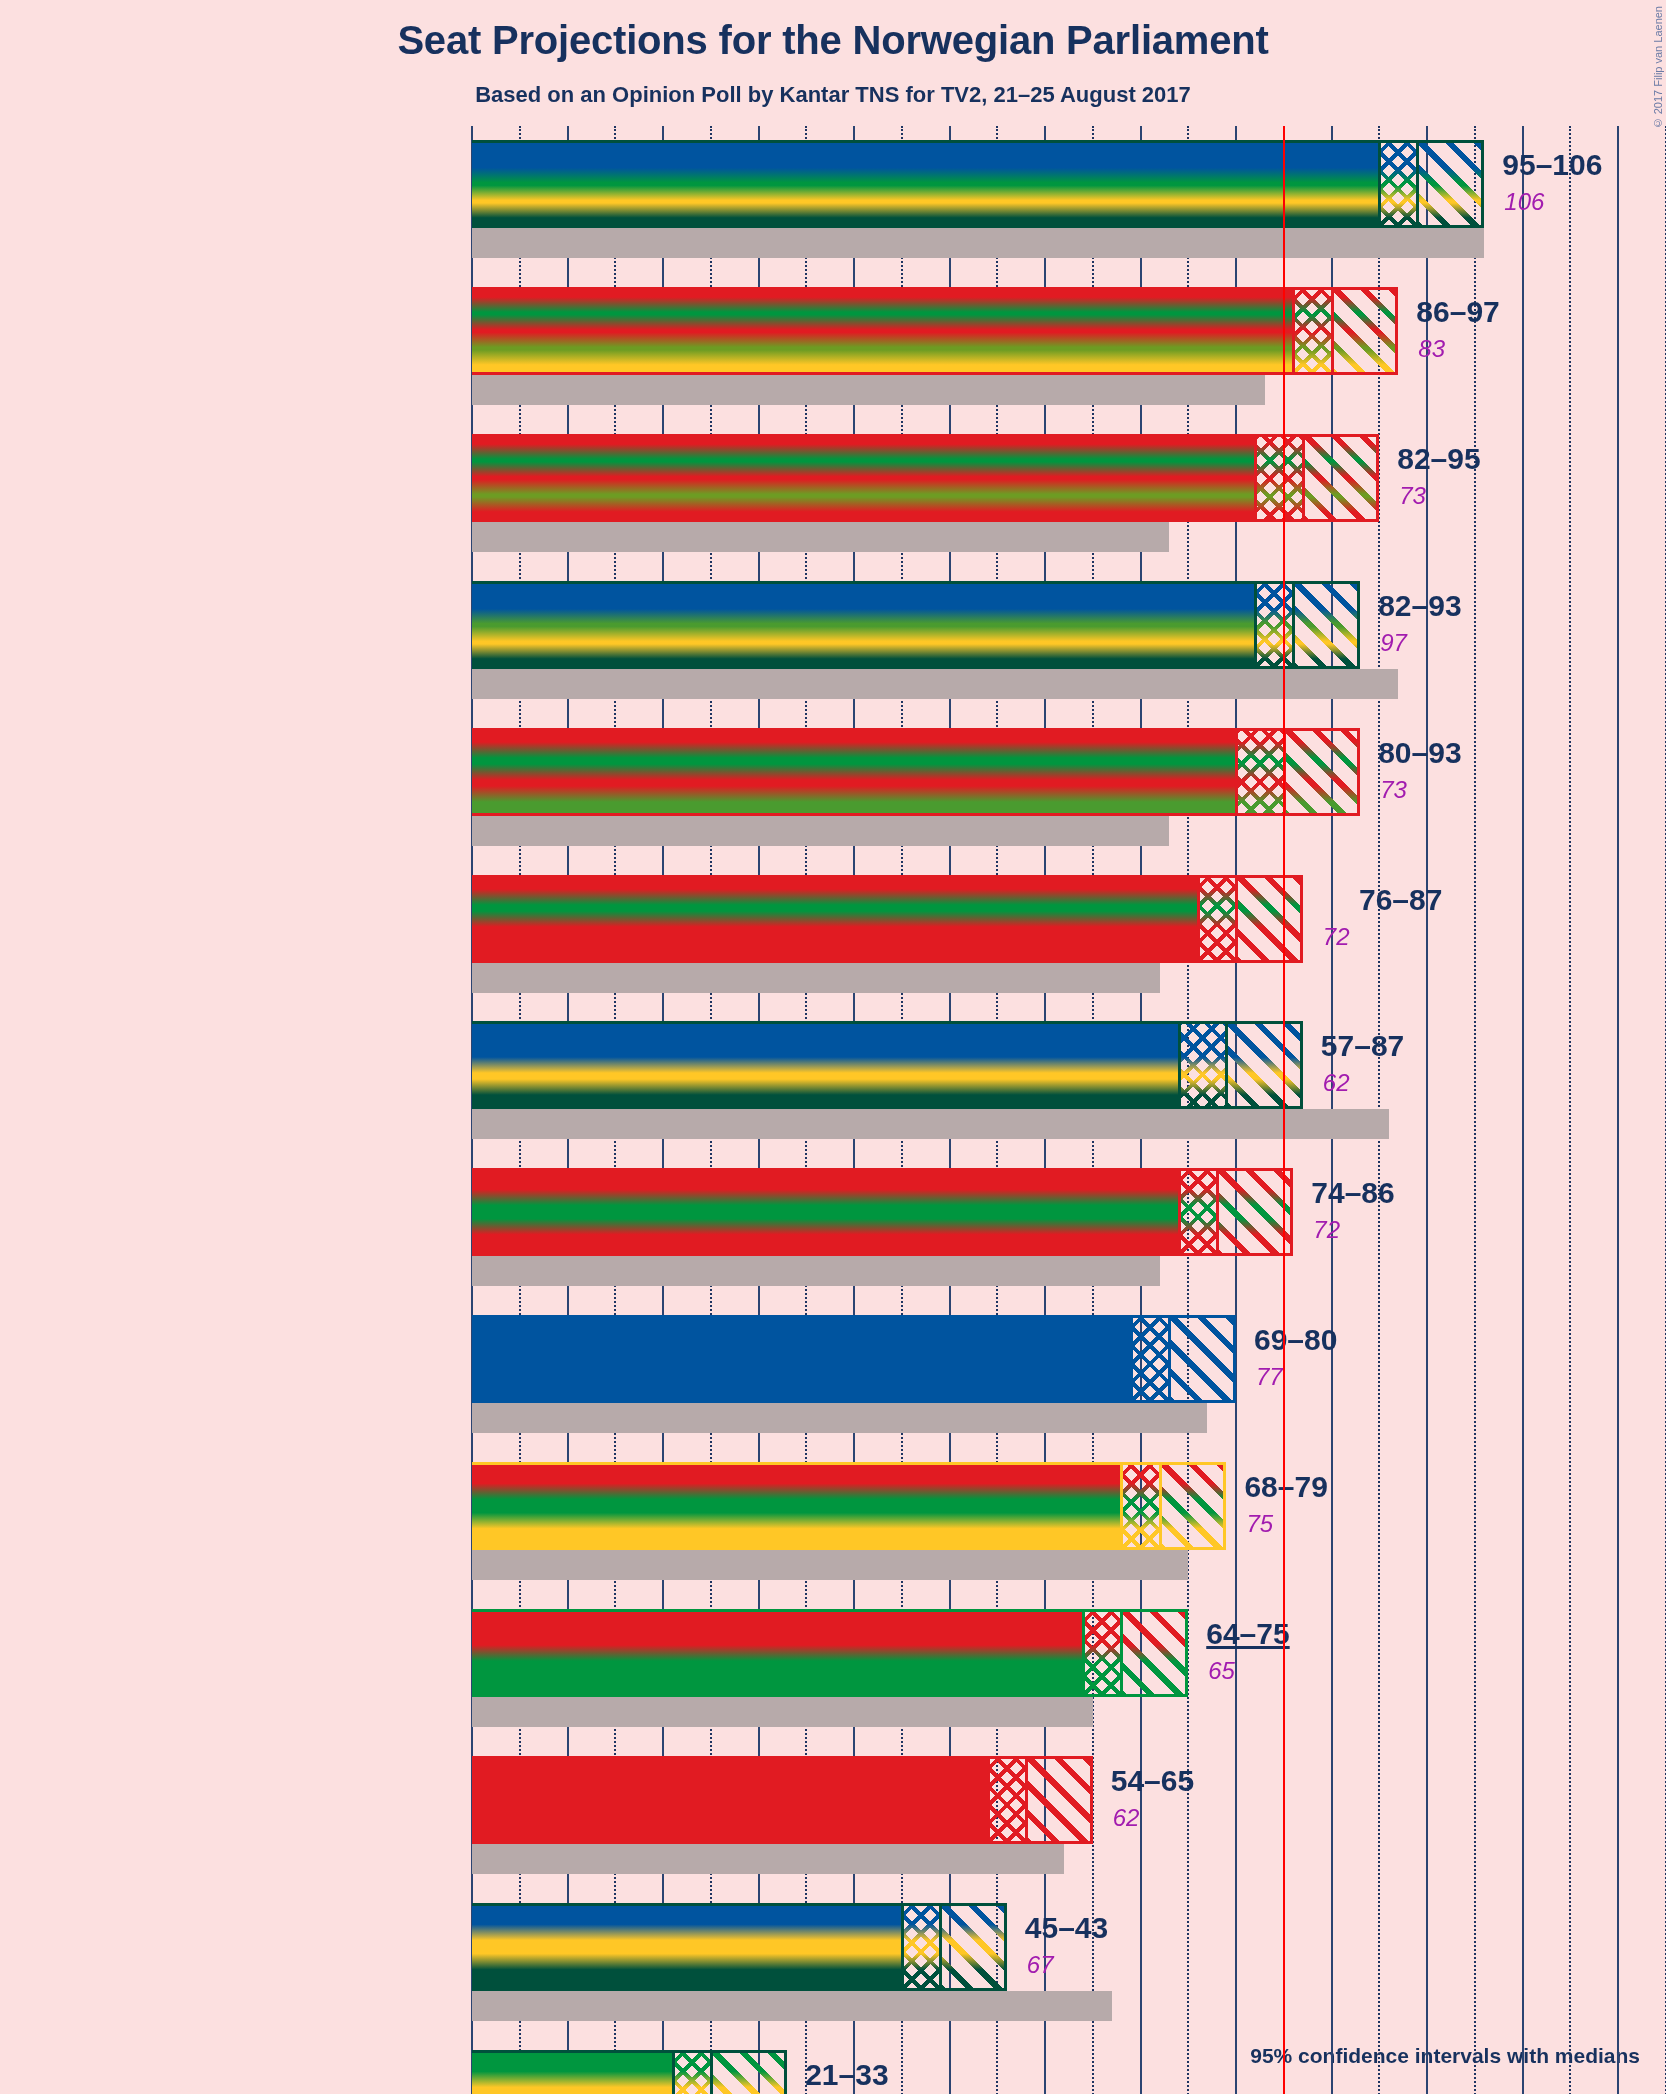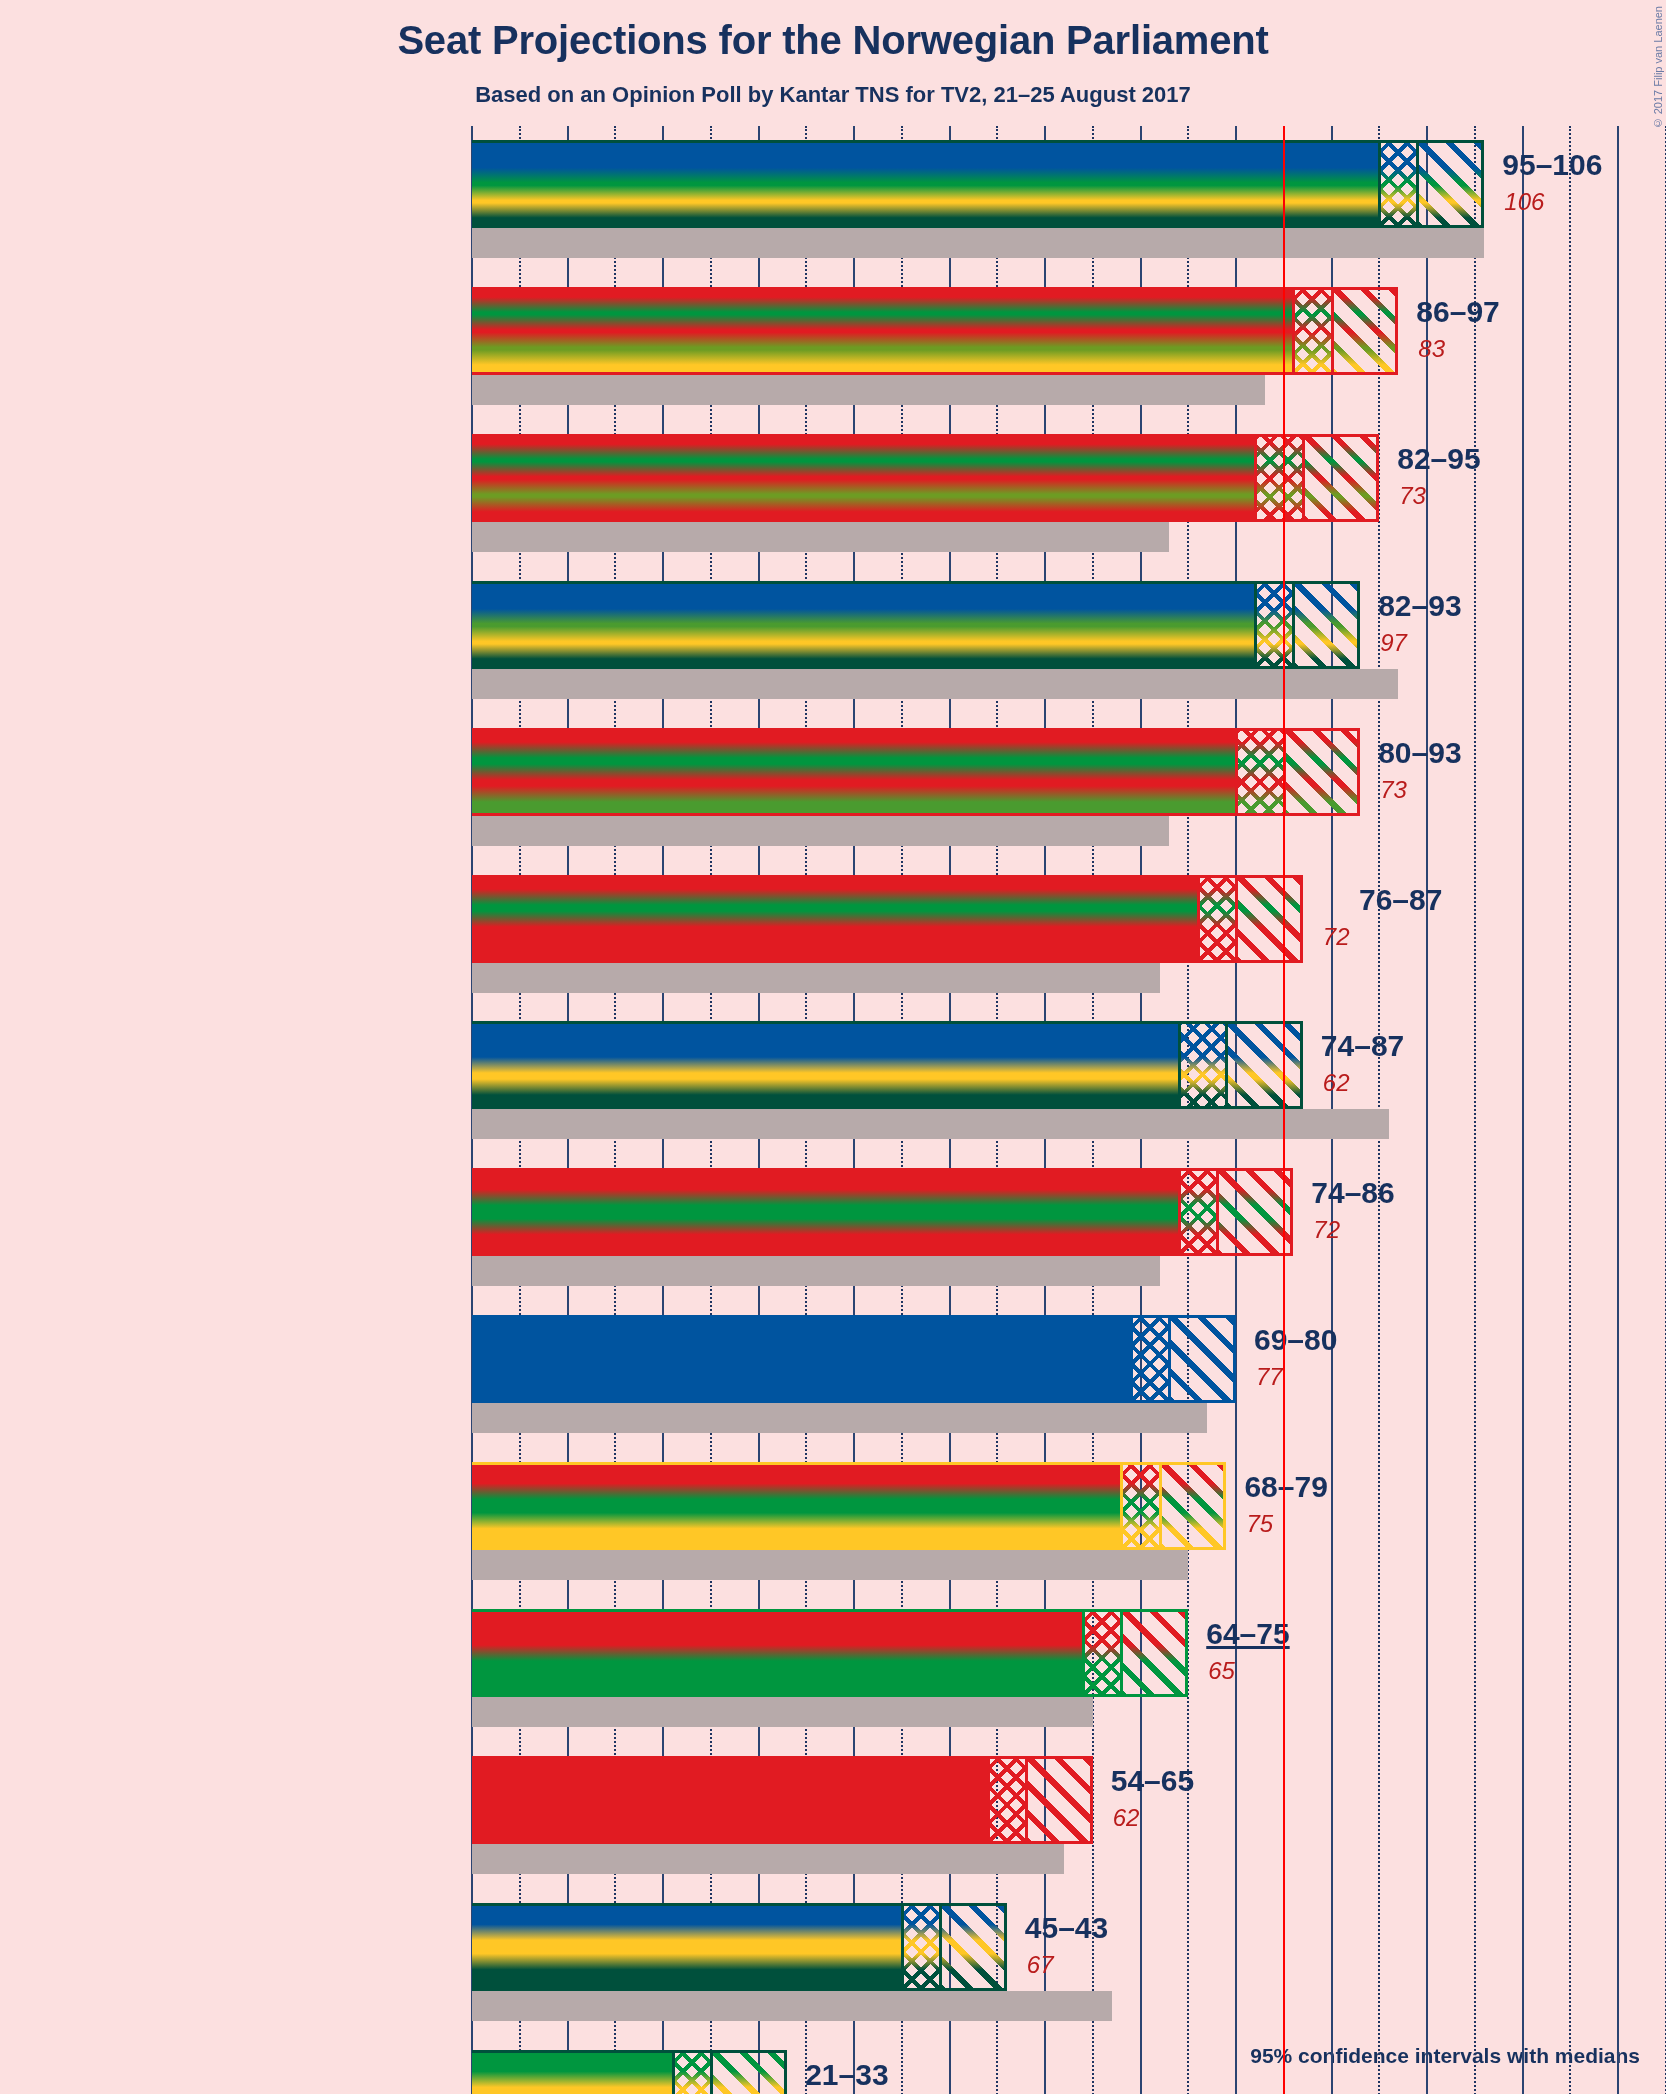--- a/index.html
+++ b/index.html
@@ -51,21 +51,21 @@
   }
   .prev{
     position:absolute;left:472px;background:#b7aaaa;
   }
   .valrange{
     position:absolute;
     font-size:30px;font-weight:bold;color:#17315e;white-space:nowrap;
   }
   .valprev{
     position:absolute;
-    font-size:24px;font-style:italic;color:#b91c1c;white-space:nowrap;
+    font-size:24px;font-style:italic;color:#a21caf;white-space:nowrap;
   }
   .borderbox{
     position:absolute;box-sizing:border-box;background:transparent;
   }
 </style>
 </head>
 <body>
 
 <div id="title">Seat Projections for the Norwegian Parliament</div>
 <div id="subtitle">Based on an Opinion Poll by Kantar TNS for TV2, 21–25 August 2017</div>
@@ -212,21 +212,21 @@
         </div>
         <div class="barbox" style="left: 1178.7px; top: 1021.4px; height: 88px; width: 47.75px; overflow: hidden;">
           <div style="position: absolute; inset: 0px; background: linear-gradient(rgb(0, 84, 159) 0%, rgb(0, 84, 159) 16%, rgb(0, 84, 159) 34%, rgb(0, 84, 159) 41%, rgb(255, 199, 38) 59%, rgb(255, 199, 38) 66%, rgb(0, 80, 60) 84%, rgb(0, 80, 60) 100%); mask-image: repeating-linear-gradient(45deg, rgb(0, 0, 0) 0px, rgb(0, 0, 0) 4px, transparent 4px, transparent 13px), repeating-linear-gradient(-45deg, rgb(0, 0, 0) 0px, rgb(0, 0, 0) 4px, transparent 4px, transparent 13px);"></div>
         </div>
         <div class="barbox" style="left: 1226.45px; top: 1021.4px; height: 88px; width: 76.4px; overflow: hidden;">
           <div style="position: absolute; inset: 0px; background: linear-gradient(rgb(0, 84, 159) 0%, rgb(0, 84, 159) 16%, rgb(0, 84, 159) 34%, rgb(0, 84, 159) 41%, rgb(255, 199, 38) 59%, rgb(255, 199, 38) 66%, rgb(0, 80, 60) 84%, rgb(0, 80, 60) 100%); mask-image: repeating-linear-gradient(45deg, rgb(0, 0, 0) 0px, rgb(0, 0, 0) 6px, transparent 6px, transparent 20px);"></div>
         </div>
         <div class="borderbox" style="left: 472px; top: 1021.4px; width: 830.85px; height: 88px; border-top: 3px solid rgb(0, 80, 60); border-right: 3px solid rgb(0, 80, 60); border-bottom: 3px solid rgb(0, 80, 60); border-left: none; border-image: initial;"></div>
         <div class="borderbox" style="left: 1177.7px; top: 1021.4px; width: 3px; height: 88px; background: rgb(0, 80, 60);"></div>
         <div class="borderbox" style="left: 1225.45px; top: 1021.4px; width: 3px; height: 88px; background: rgb(0, 80, 60);"></div>
-        <div class="valrange" style="left: 1320.85px; top: 1029.4px;">74–87</div>
+        <div class="valrange" style="left: 1320.85px; top: 1029.4px;">57–87</div>
         <div class="valprev" style="left: 1322.85px; top: 1069.4px;">62</div>
       </div>
       <div class="row" style="top: 0px;">
         <div class="prev" style="top: 1256.3px; height: 30px; width: 687.6px;"></div>
         <div class="bar" style="top: 1168.3px; height: 88px; width: 706.7px;">
           <div class="fillgrad" style="width: 100%; background: linear-gradient(rgb(225, 27, 34) 0%, rgb(225, 27, 34) 24.33%, rgb(0, 150, 63) 42.33%, rgb(0, 150, 63) 57.67%, rgb(225, 27, 34) 75.67%, rgb(225, 27, 34) 100%);"></div>
         </div>
         <div class="barbox" style="left: 1178.7px; top: 1168.3px; height: 88px; width: 38.2px; overflow: hidden;">
           <div style="position: absolute; inset: 0px; background: linear-gradient(rgb(225, 27, 34) 0%, rgb(225, 27, 34) 24.33%, rgb(0, 150, 63) 42.33%, rgb(0, 150, 63) 57.67%, rgb(225, 27, 34) 75.67%, rgb(225, 27, 34) 100%); mask-image: repeating-linear-gradient(45deg, rgb(0, 0, 0) 0px, rgb(0, 0, 0) 4px, transparent 4px, transparent 13px), repeating-linear-gradient(-45deg, rgb(0, 0, 0) 0px, rgb(0, 0, 0) 4px, transparent 4px, transparent 13px);"></div>
         </div>

